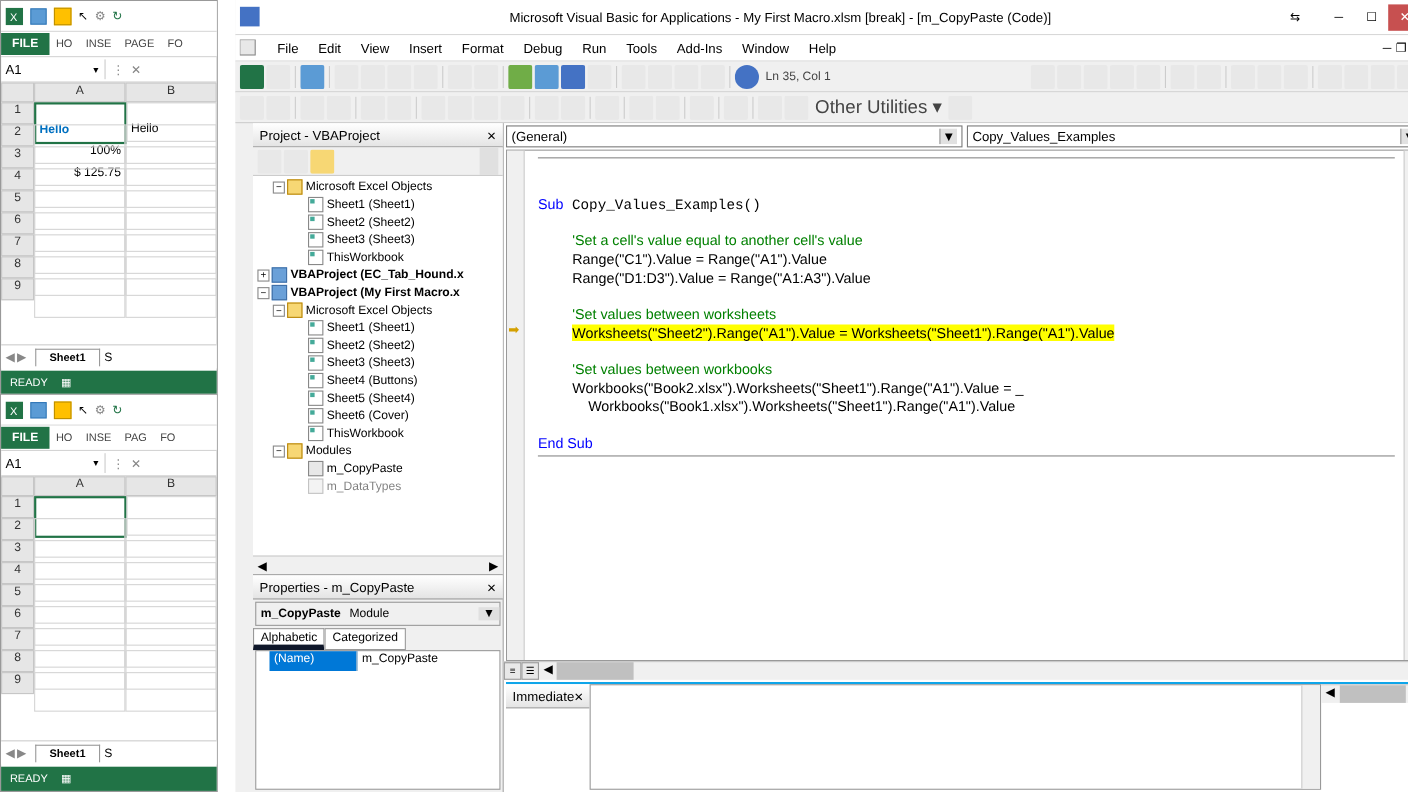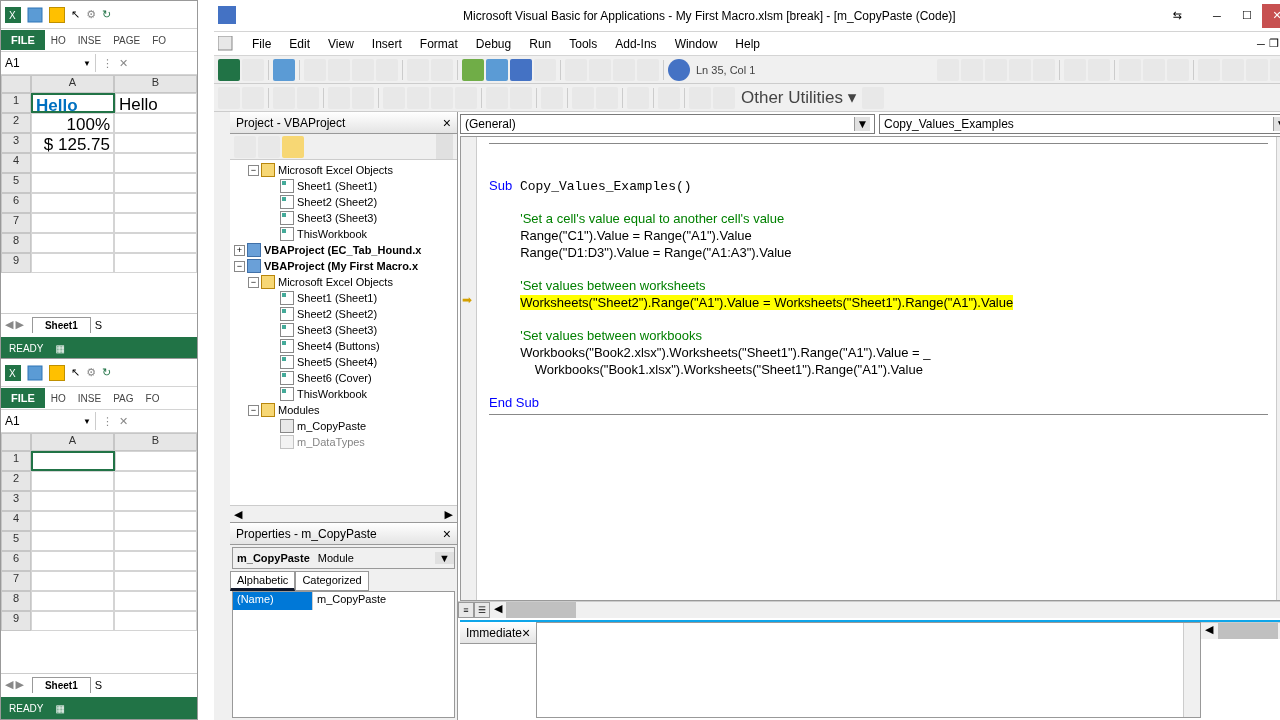--- a/index.html
+++ b/index.html
@@ -12,21 +12,21 @@
 .file-tab { background: #217346; color: #fff; padding: 4px 10px; font-size: 11px; font-weight: bold; }
 .rib-tab { padding: 4px 6px; font-size: 10px; color: #444; }
 .name-box-row { height: 24px; display: flex; align-items: center; border-top: 1px solid #d4d4d4; border-bottom: 1px solid #d4d4d4; }
 .name-box { width: 95px; border-right: 1px solid #ccc; padding: 2px 4px; font-size: 12px; display: flex; justify-content: space-between; align-items: center; }
 .fx-icons { display: flex; gap: 6px; padding: 0 6px; color: #888; }
 .grid-header { display: flex; height: 18px; background: #e6e6e6; }
 .corner-cell { width: 30px; border: 1px solid #c6c6c6; background: #e6e6e6; }
 .col-header { flex: 1; border: 1px solid #c6c6c6; text-align: center; font-size: 11px; color: #333; background: #e6e6e6; }
 .grid-row { display: flex; height: 20px; }
 .row-header { width: 30px; border: 1px solid #c6c6c6; text-align: center; font-size: 11px; background: #e6e6e6; color: #333; }
-.cell { flex: 1; border: 1px solid #d4d4d4; padding: 1px 3px; font-size: 17px; }
+.cell { flex: 1; border: 1px solid #d4d4d4; padding: 17px 3px; font-size: 11px; }
 .cell.selected { border: 2px solid #217346; }
 .sheet-tabs { position: absolute; bottom: 24px; left: 0; right: 0; height: 22px; background: #fff; border-top: 1px solid #ccc; display: flex; align-items: center; padding: 0 4px; }
 .sheet-nav { display: flex; gap: 2px; margin-right: 8px; color: #888; }
 .sheet-tab-active { background: #fff; border: 1px solid #999; border-bottom: none; padding: 2px 12px; font-size: 10px; font-weight: bold; }
 .status-bar { position: absolute; bottom: 0; left: 0; right: 0; height: 22px; background: #217346; color: #fff; display: flex; align-items: center; padding: 0 8px; font-size: 10px; gap: 12px; }
 
 .excel-small-2 { position: absolute; left: 0; top: 358px; width: 198px; height: 362px; background: #fff; border: 1px solid #999; }
 
 
 .vbe { position: absolute; left: 214px; top: 0; width: 1082px; height: 720px; background: #f0f0f0; display: flex; flex-direction: column; }
@@ -68,23 +68,23 @@
 .sheet-icon::after { content: ''; position: absolute; left: 1px; top: 1px; width: 4px; height: 4px; background: #4a9; }
 .module-icon { background: #e8e8e8; border: 1px solid #888; }
 .tree-scroll-h { height: 17px; background: #f0f0f0; border-top: 1px solid #ccc; display: flex; align-items: center; }
 
 
 .properties-panel { height: 198px; display: flex; flex-direction: column; border-top: 1px solid #999; }
 .prop-combo { height: 22px; border: 1px solid #999; margin: 2px; display: flex; align-items: center; font-size: 11px; }
 .prop-combo-name { font-weight: bold; padding: 0 4px; }
 .prop-tabs { display: flex; height: 20px; }
 .prop-tab { border: 1px solid #999; padding: 2px 6px; font-size: 11px; background: #fff; }
-.prop-tab.active { border-bottom: 3px solid #0f172a; }
+.prop-tab.active { border-bottom: 5px solid #0f172a; }
 .prop-grid { flex: 1; background: #fff; border: 1px solid #999; margin: 0 2px 2px 2px; }
-.prop-row { display: flex; height: 18px; }
+.prop-row { display: flex; height: 18px; padding-left: 12px; }
 .prop-name { width: 80px; background: #0078d7; color: #fff; padding: 1px 4px; font-size: 11px; border-right: 1px solid #ccc; }
 .prop-value { flex: 1; padding: 1px 4px; font-size: 11px; }
 
 
 .code-area { flex: 1; display: flex; flex-direction: column; background: #fff; }
 .code-dropdowns { height: 24px; display: flex; gap: 4px; padding: 2px; }
 .code-dd { flex: 1; border: 1px solid #7a7a7a; background: #fff; display: flex; align-items: center; padding: 0 4px; font-size: 12px; }
 .code-dd-arrow { margin-left: auto; background: #e1e1e1; width: 16px; text-align: center; border-left: 1px solid #999; }
 .code-content-wrap { flex: 1; display: flex; position: relative; border: 1px solid #999; margin: 0 2px; }
 .code-margin { width: 16px; background: #f0f0f0; border-right: 1px solid #ccc; position: relative; }

